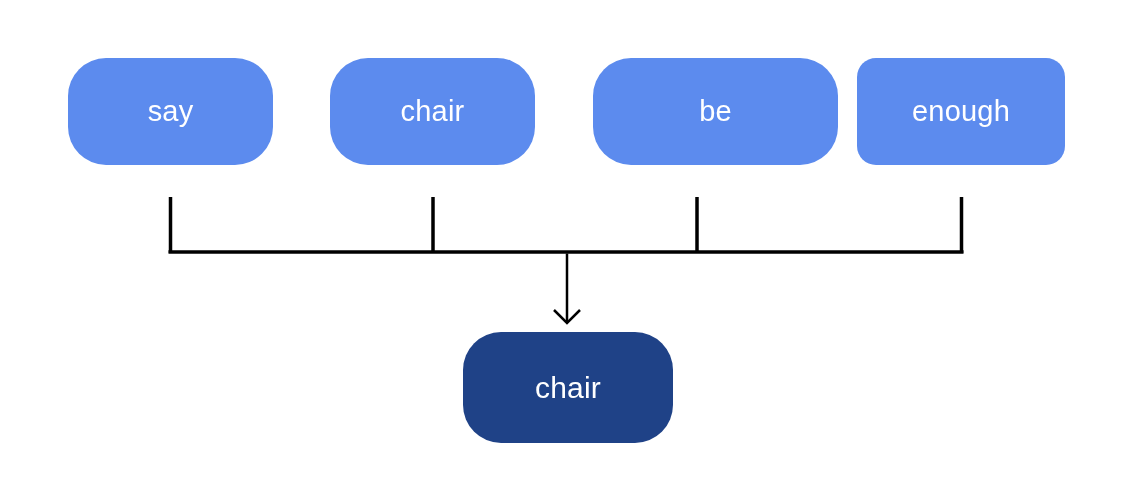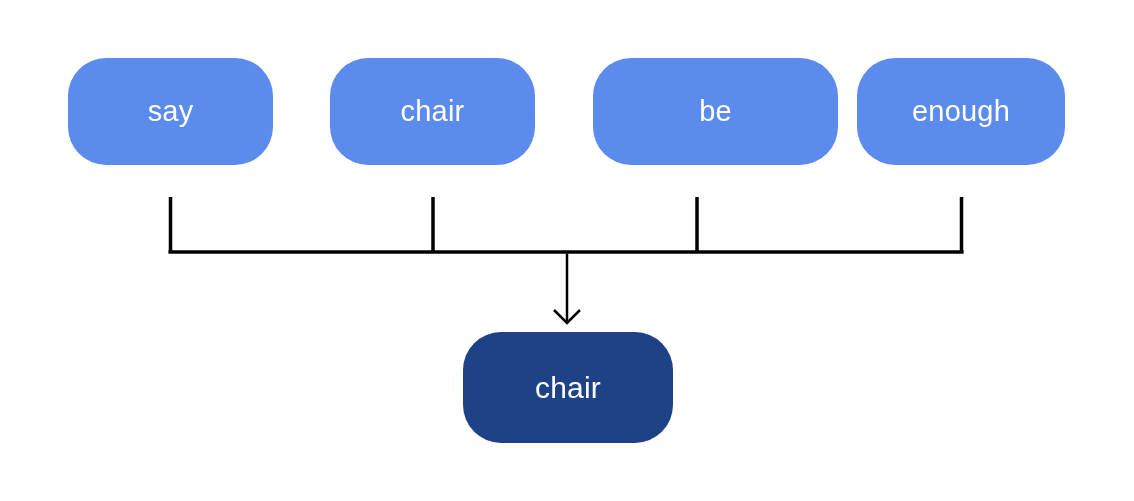--- a/index.html
+++ b/index.html
@@ -27,21 +27,21 @@
     line-height: 1;
     display: flex;
     align-items: center;
     justify-content: center;
     letter-spacing: 0.2px;
     user-select: none;
   }
   .word-box.b0 { left: 68px;  width: 205px; }
   .word-box.b1 { left: 330px; width: 205px; }
   .word-box.b2 { left: 593px; width: 245px; }
-  .word-box.b3 { left: 857px; width: 208px; }
+  .word-box.b3 { left: 857px; width: 208px; border-radius: 19px; }
   .connector-svg {
     position: absolute;
     left: 0;
     top: 0;
     width: 1134px;
     height: 501px;
     pointer-events: none;
   }
   .connector-svg .bracket {
     stroke: var(--connector, #000000);

